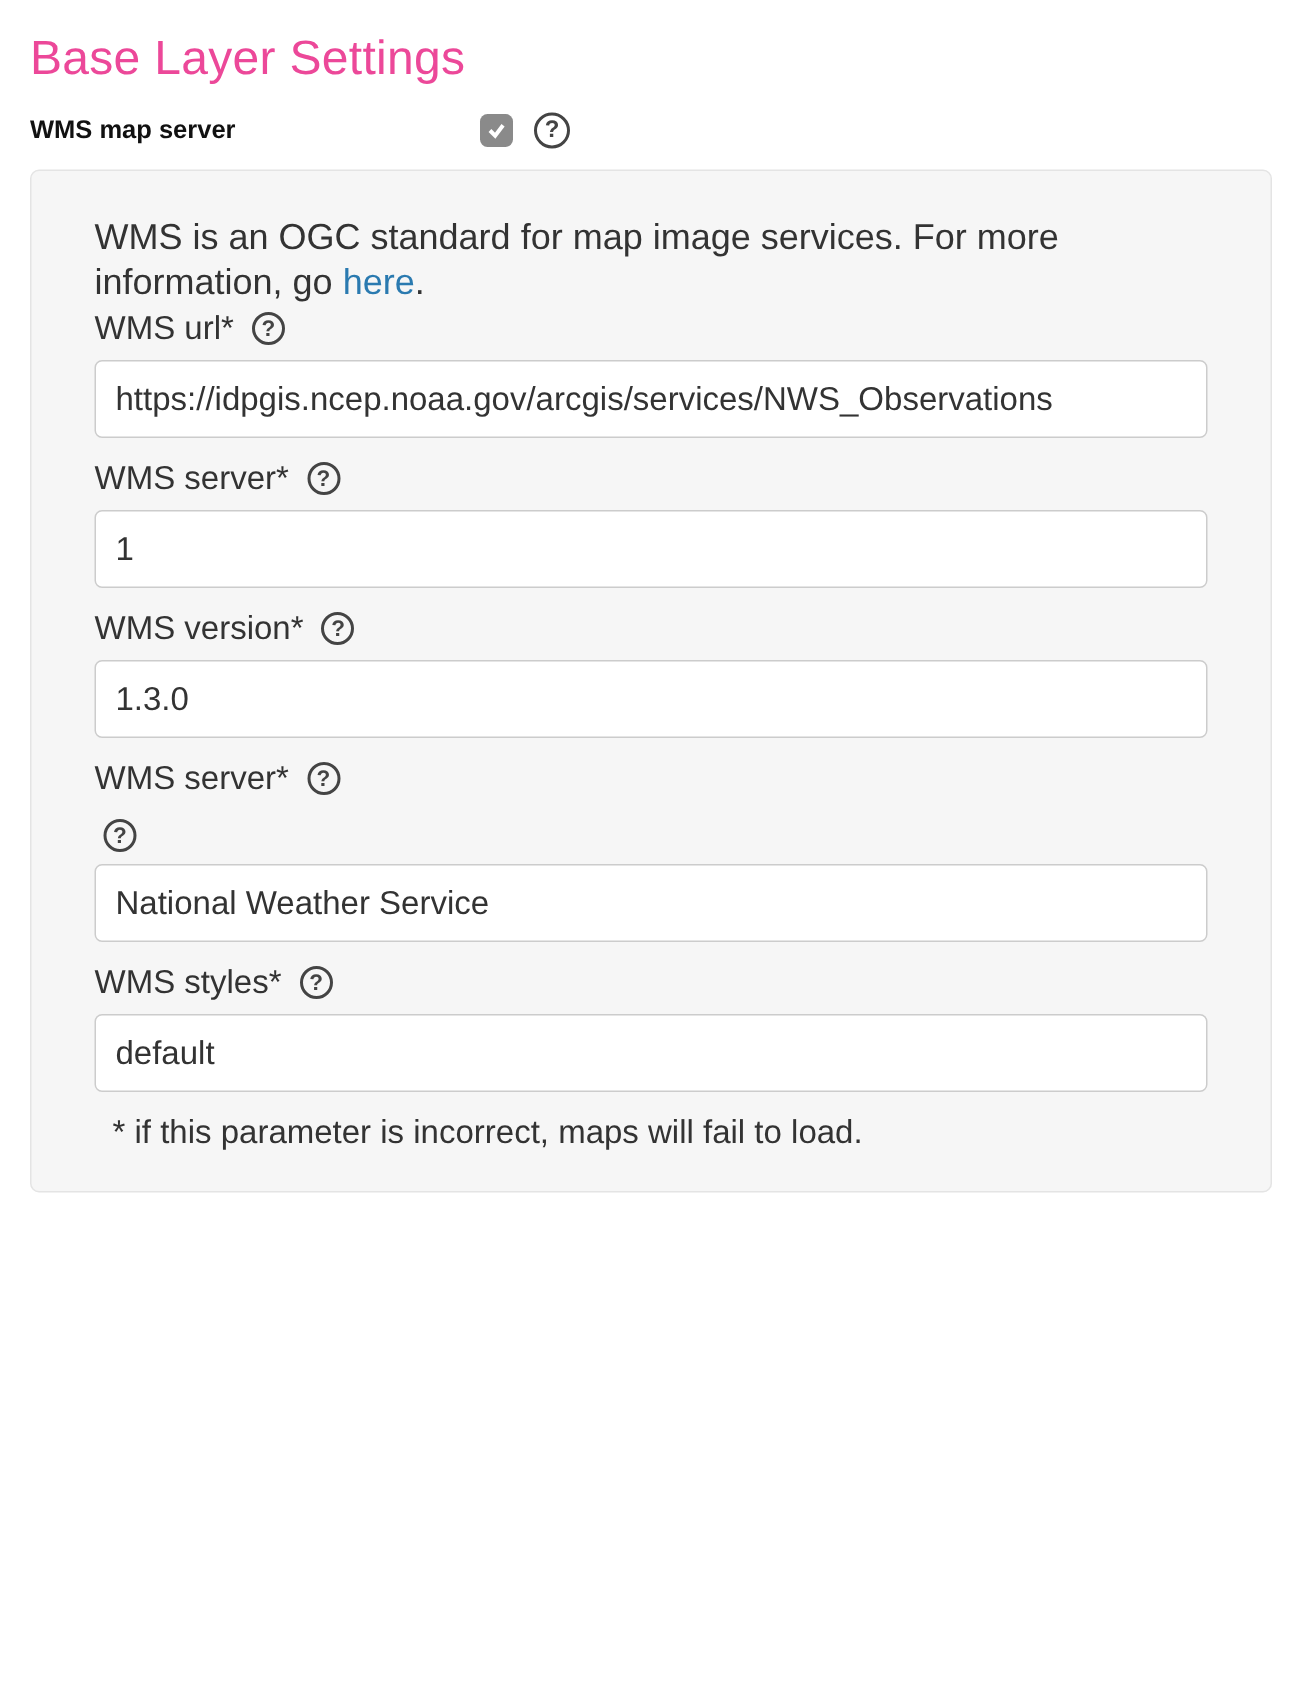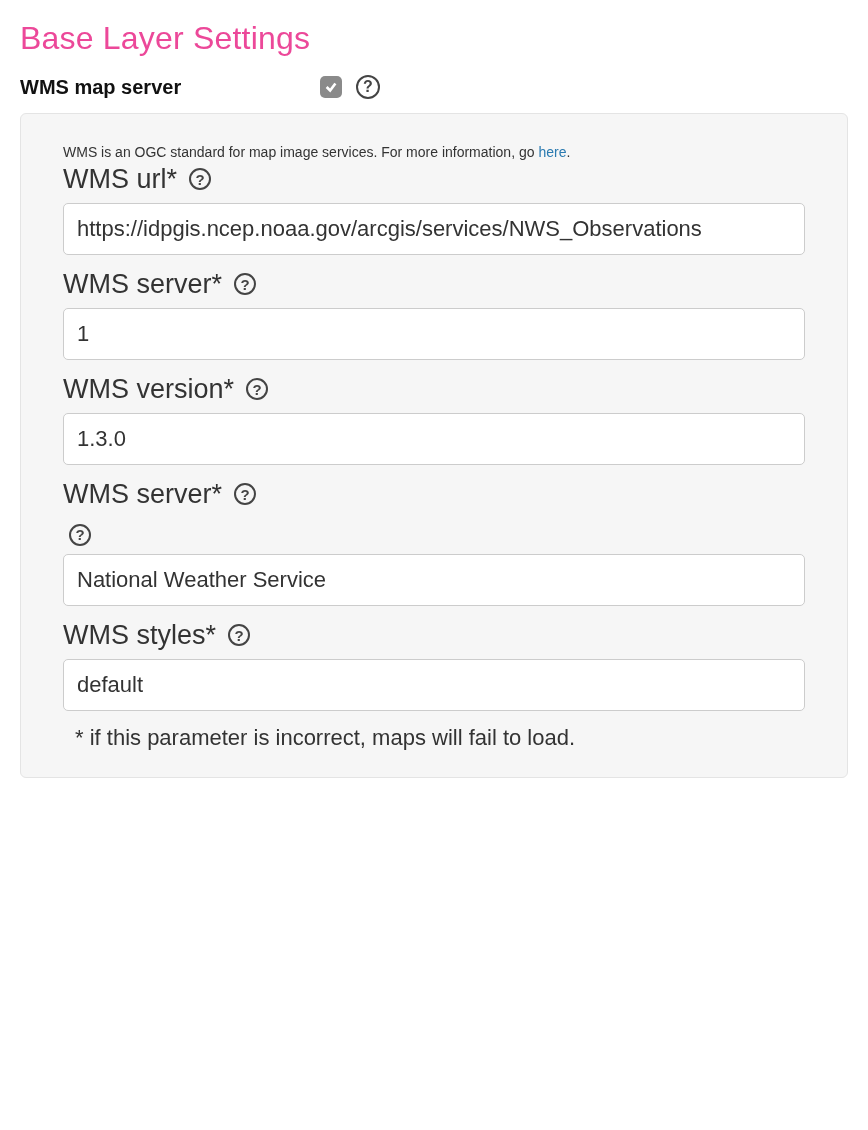--- a/index.html
+++ b/index.html
@@ -17,21 +17,21 @@
     color: #ec4899;
     margin: 0 0 18px 0;
     letter-spacing: 0.2px;
   }
   .toggle-row {
     display: flex;
     align-items: center;
     margin-bottom: 14px;
   }
   .toggle-label {
-    font-size: 20px;
+    font-size: 17px;
     font-weight: 700;
     color: #111;
     width: 300px;
   }
   .checkbox {
     width: 22px;
     height: 22px;
     border-radius: 5px;
     background: #8a8a8a;
     display: inline-flex;
@@ -66,40 +66,40 @@
     font-size: 15px;
     border-width: 2px;
   }
   .panel {
     background: #f6f6f6;
     border: 1px solid #e4e4e4;
     border-radius: 6px;
     padding: 30px 42px 26px 42px;
   }
   .description {
-    font-size: 14px;
+    font-size: 24px;
     color: #333;
     line-height: 1.25;
     margin-bottom: 2px;
   }
   .description a {
     color: #2a7ab0;
     text-decoration: none;
   }
   .field {
     margin-bottom: 14px;
   }
   .field-label-row {
     display: flex;
     align-items: center;
     gap: 6px;
     margin-bottom: 8px;
   }
   .field-label {
-    font-size: 27px;
+    font-size: 22px;
     color: #333;
   }
   input[type="text"] {
     width: 100%;
     font-size: 22px;
     color: #333;
     padding: 12px 13px;
     border: 1px solid #ccc;
     border-radius: 5px;
     background: #fff;

